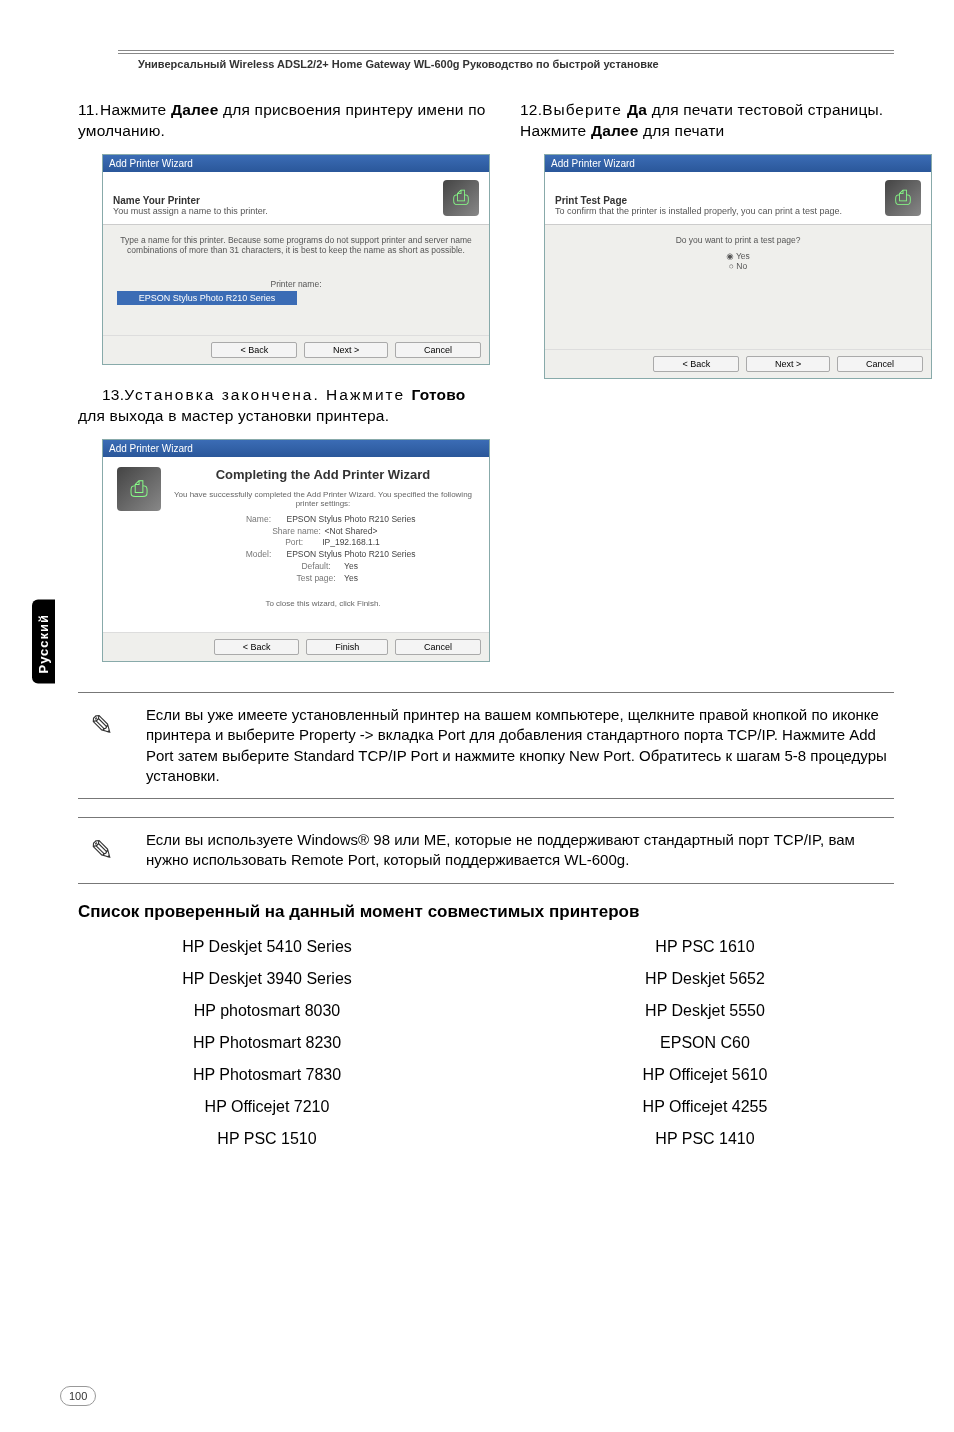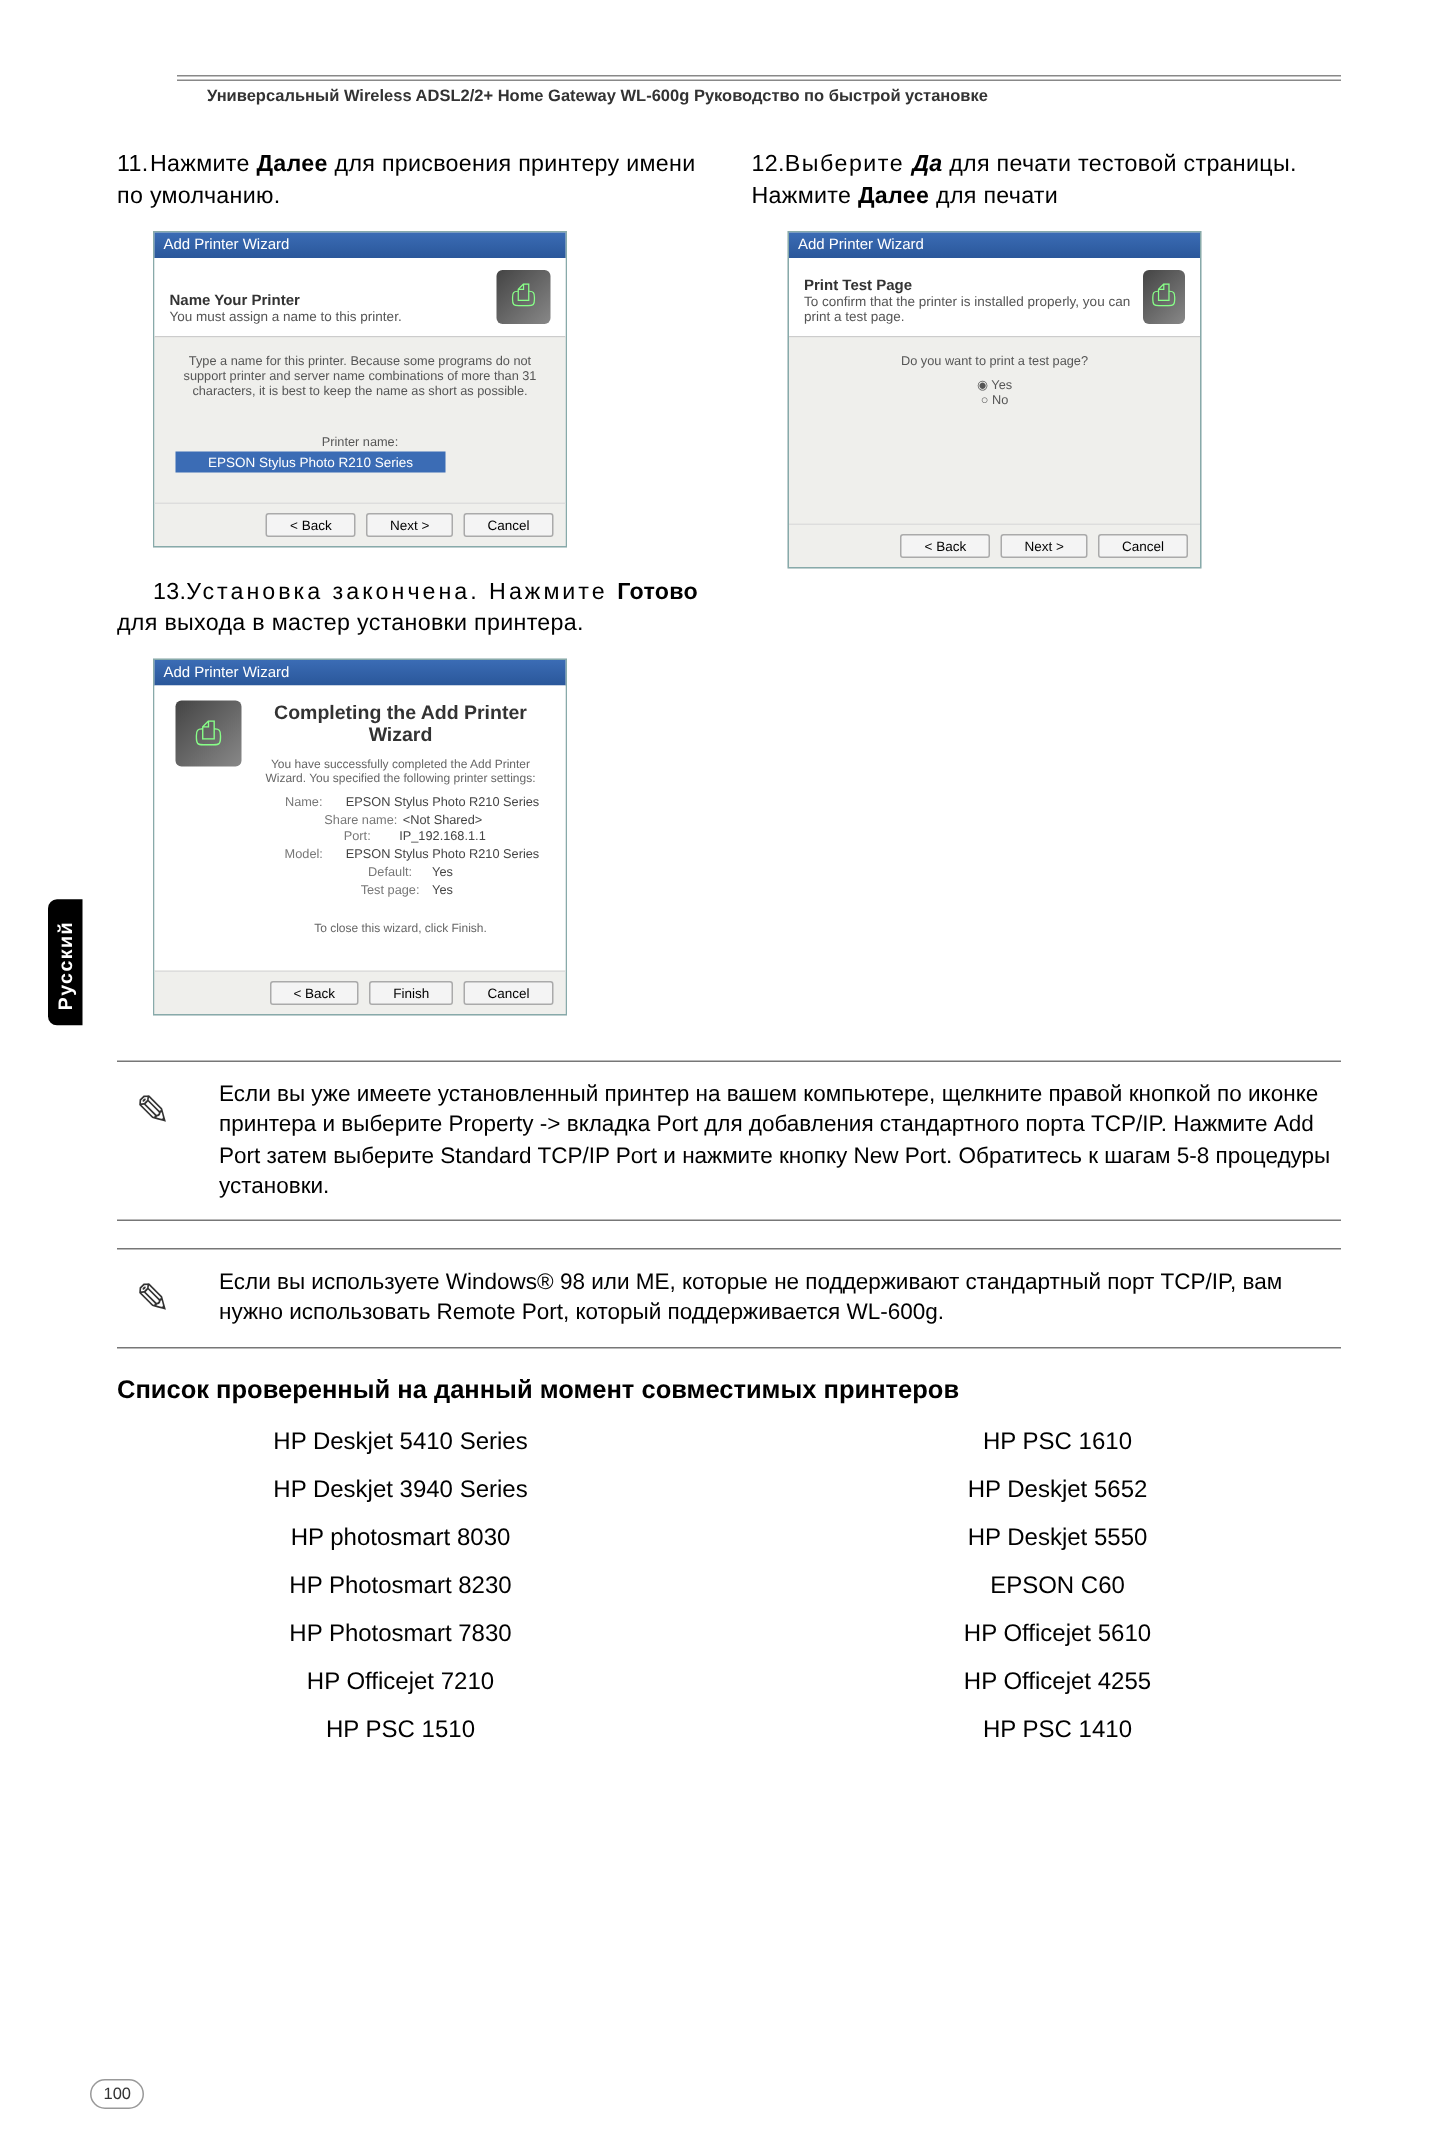--- a/index.html
+++ b/index.html
@@ -38,21 +38,21 @@
     margin-bottom: 12px;
     letter-spacing: 0.2px;
   }
   .step-text .num {
     display: inline-block;
     min-width: 22px;
   }
   .bold { font-weight: bold; }
   .wizard {
     border: 1px solid #8aa;
-    width: 276px;
+    width: 388px;
     font-size: 10px;
     background: #f0f0ee;
     margin-left: 24px;
     margin-bottom: 20px;
   }
   .wizard-title {
     background: linear-gradient(#3b6cb5,#2a579a);
     color: #fff;
     padding: 3px 6px;
     font-size: 10px;
@@ -85,21 +85,21 @@
   .wizard-body .field {
     background:#3b6cb5; color:#fff; padding:2px 4px; width:180px; font-size:9px; margin-top:2px;
   }
   .wizard-foot {
     background:#efefec;
     border-top:1px solid #ddd;
     padding:6px 8px;
     text-align:right;
   }
   .wizard-foot button {
-    font-size:9px; padding:2px 15px; margin-left:4px;
+    font-size:9px; padding:2px 28px; margin-left:4px;
     background:#f4f4f4; border:1px solid #aaa; border-radius:2px;
   }
   .radio::before { content:"○ "; }
   .radio.sel::before { content:"◉ "; }
   .complete-wizard .wizard-body {
     display:flex; gap:10px; background:#fff;
   }
   .side-icon {
     width:44px; height:44px;
     background: linear-gradient(135deg,#444,#888);
@@ -234,21 +234,21 @@
           <button>&lt; Back</button>
           <button>Finish</button>
           <button>Cancel</button>
         </div>
       </div>
 
     </div>
 
     <div class="col">
       <p class="step-text" style="letter-spacing:1px;">
-        <span class="num" style="letter-spacing:0.2px;">12.</span><span>Выберите </span><span class="bold" style="letter-spacing:0.2px;font-style:italic;">Да</span><span style="letter-spacing:0.2px;"> для печати тестовой страницы. Нажмите </span><span class="bold" style="letter-spacing:0.2px;">Далее</span><span style="letter-spacing:0.2px;"> для печати</span>
+        <span class="num" style="letter-spacing:0.2px;">12.</span><span>Выберите </span><span class="bold" style="letter-spacing:0.2px;">Да</span><span style="letter-spacing:0.2px;"> для печати тестовой страницы. Нажмите </span><span class="bold" style="letter-spacing:0.2px;">Далее</span><span style="letter-spacing:0.2px;"> для печати</span>
       </p>
 
       <div class="wizard">
         <div class="wizard-title">Add Printer Wizard</div>
         <div class="wizard-head">
           <div>
             <div class="wizard-head-title">Print Test Page</div>
             <div class="wizard-head-text">To confirm that the printer is installed properly, you can print a test page.</div>
           </div>
           <div class="printer-icon">⎙</div>

